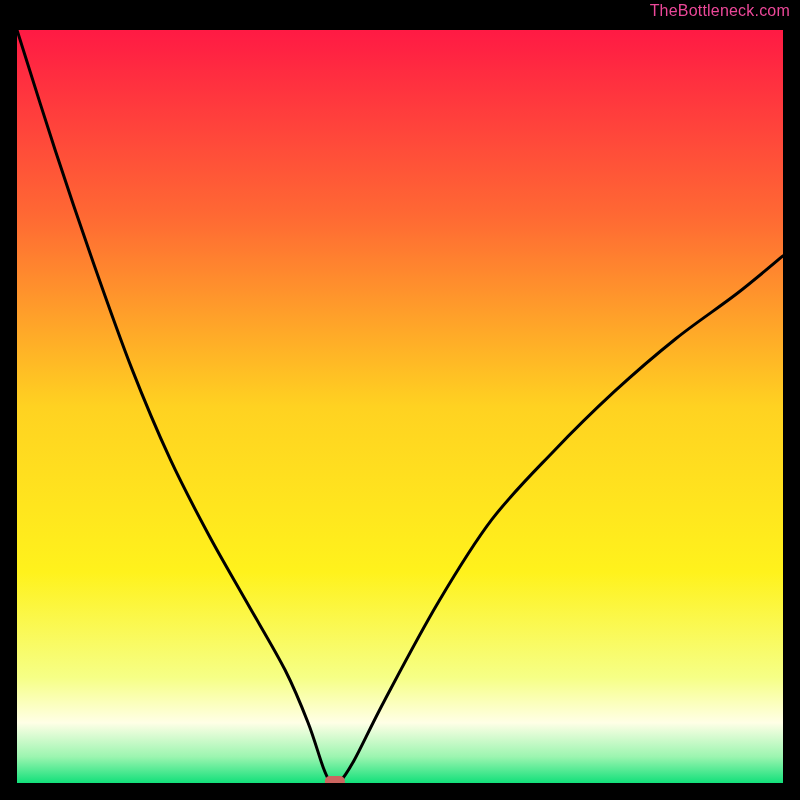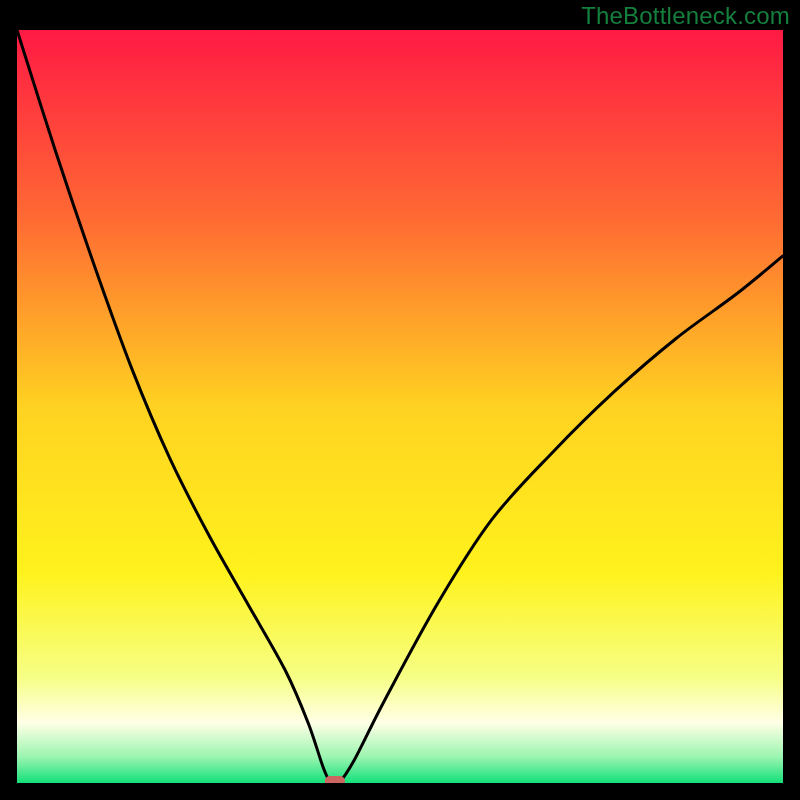--- a/index.html
+++ b/index.html
@@ -16,22 +16,22 @@
     left: 0;
     top: 0;
     width: 800px;
     height: 800px;
     background: #000;
   }
   .watermark {
     position: absolute;
     top: 2px;
     right: 10px;
-    color: #15803d;
-    font-size: 24px;
+    color: #ec4899;
+    font-size: 16px;
     font-weight: 500;
     letter-spacing: 0.2px;
   }
   svg.chart {
     position: absolute;
     left: 17px;
     top: 30px;
     width: 766px;
     height: 753px;
     display: block;

